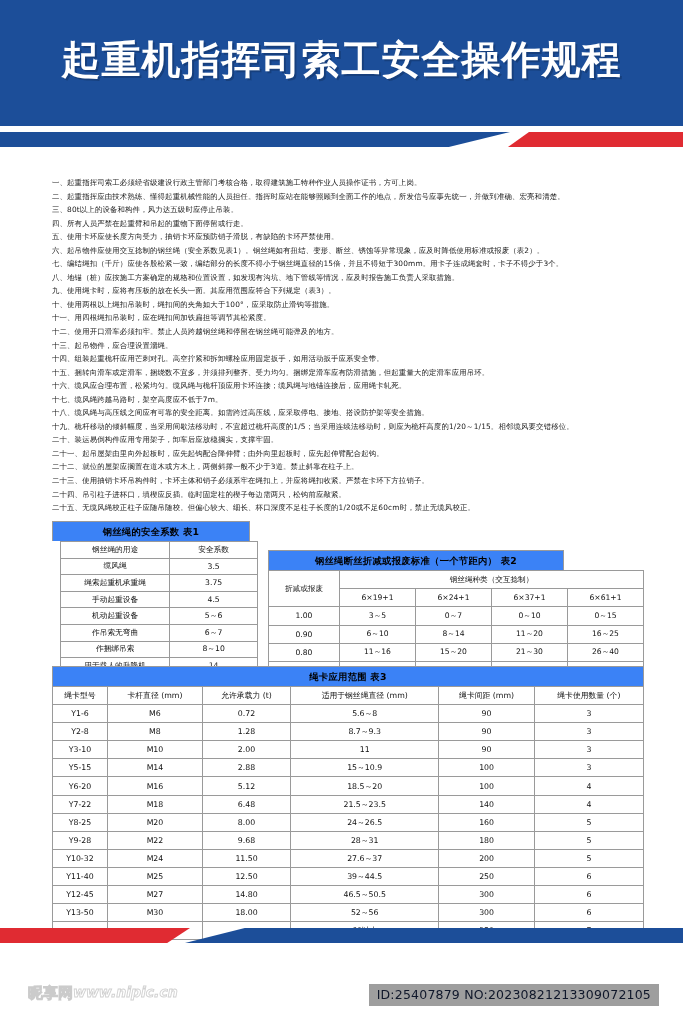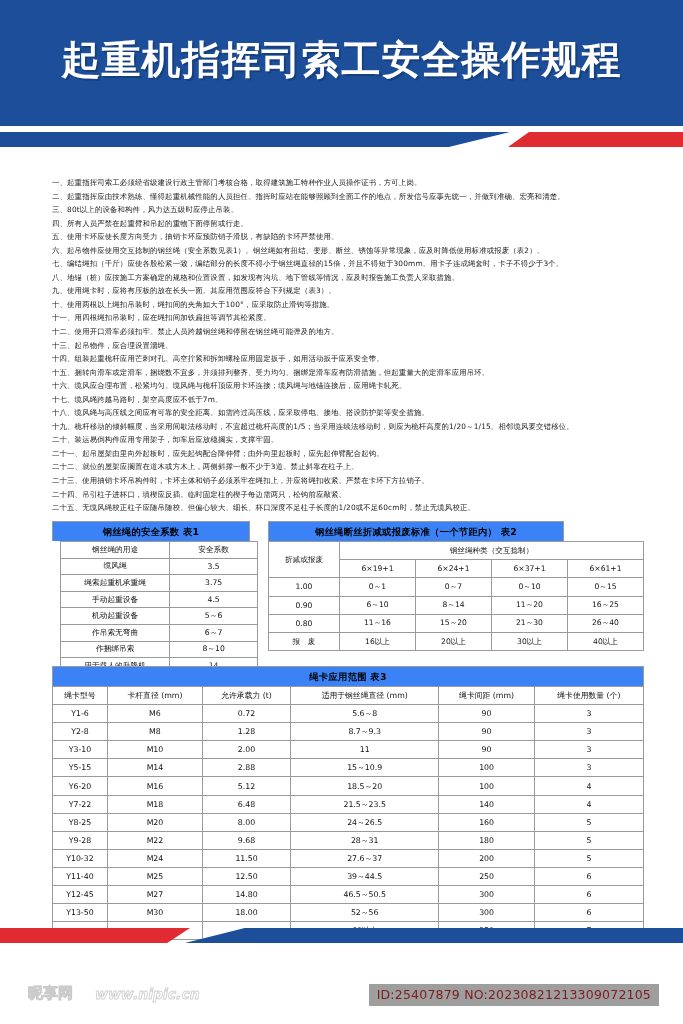--- a/index.html
+++ b/index.html
@@ -99,52 +99,52 @@
   }
 
   
   #tbl1-wrap{left:52px;top:521px;width:198px;}
   #tbl1{width:198px;margin-left:8px;}
   #tbl1 td{height:15.6px;font-size:7.7px;}
   #tbl1 td:nth-child(1){width:110px;}
   #tbl1 td:nth-child(2){width:88px;}
 
   
-  #tbl2-wrap{left:268px;top:521px;width:296px;}
+  #tbl2-wrap{left:268px;top:550px;width:296px;}
   #tbl2{width:376px;}
   #tbl2 td{height:17.2px;font-size:7.6px;}
   #tbl2 .c0{width:70px;}
 
   
   #tbl3-wrap{left:52px;top:666px;width:592px;}
   #tbl3{width:592px;}
   #tbl3 td{height:17.1px;font-size:7.8px;}
 
   
   .watermark{
     position:absolute;left:28px;top:984px;
-    display:flex;align-items:flex-end;gap:22px;
+    display:flex;align-items:flex-start;gap:0;
     opacity:0.95;
   }
   .wm-box{
     font-size:15px;font-weight:bold;color:#ffffff;
     -webkit-text-stroke:1px #c9c9c9;
     text-stroke:1px #c9c9c9;
     font-family:"DejaVu Sans","Liberation Sans",sans-serif;
     line-height:18px;
   }
   .wm-url{
     font-size:14px;font-style:italic;font-weight:bold;
     color:#ffffff;
     -webkit-text-stroke:0.9px #cfcfcf;
     font-family:"DejaVu Sans","Liberation Sans",sans-serif;
   }
   .idbadge{
     position:absolute;right:24px;top:984px;
-    background:#9e9e9e;color:#7f1d1d;
+    background:#9e9e9e;color:#0f172a;
     font-size:12.5px;
     padding:3px 8px 4px 8px;
     letter-spacing:0.2px;
     font-family:"DejaVu Sans","Liberation Sans",sans-serif;
     white-space:nowrap;
   }
 </style>
 </head>
 <body>
 
@@ -237,21 +237,21 @@
           <td colspan="4">钢丝绳种类（交互捻制）</td>
         </tr>
         <tr>
           <td>6×19+1</td>
           <td>6×24+1</td>
           <td>6×37+1</td>
           <td>6×61+1</td>
         </tr>
         <tr>
           <td>1.00</td>
-          <td>0～1</td>
+          <td>3～5</td>
           <td>0～7</td>
           <td>0～10</td>
           <td>0～15</td>
         </tr>
         <tr>
           <td>0.90</td>
           <td>6～10</td>
           <td>8～14</td>
           <td>11～20</td>
           <td>16～25</td>

